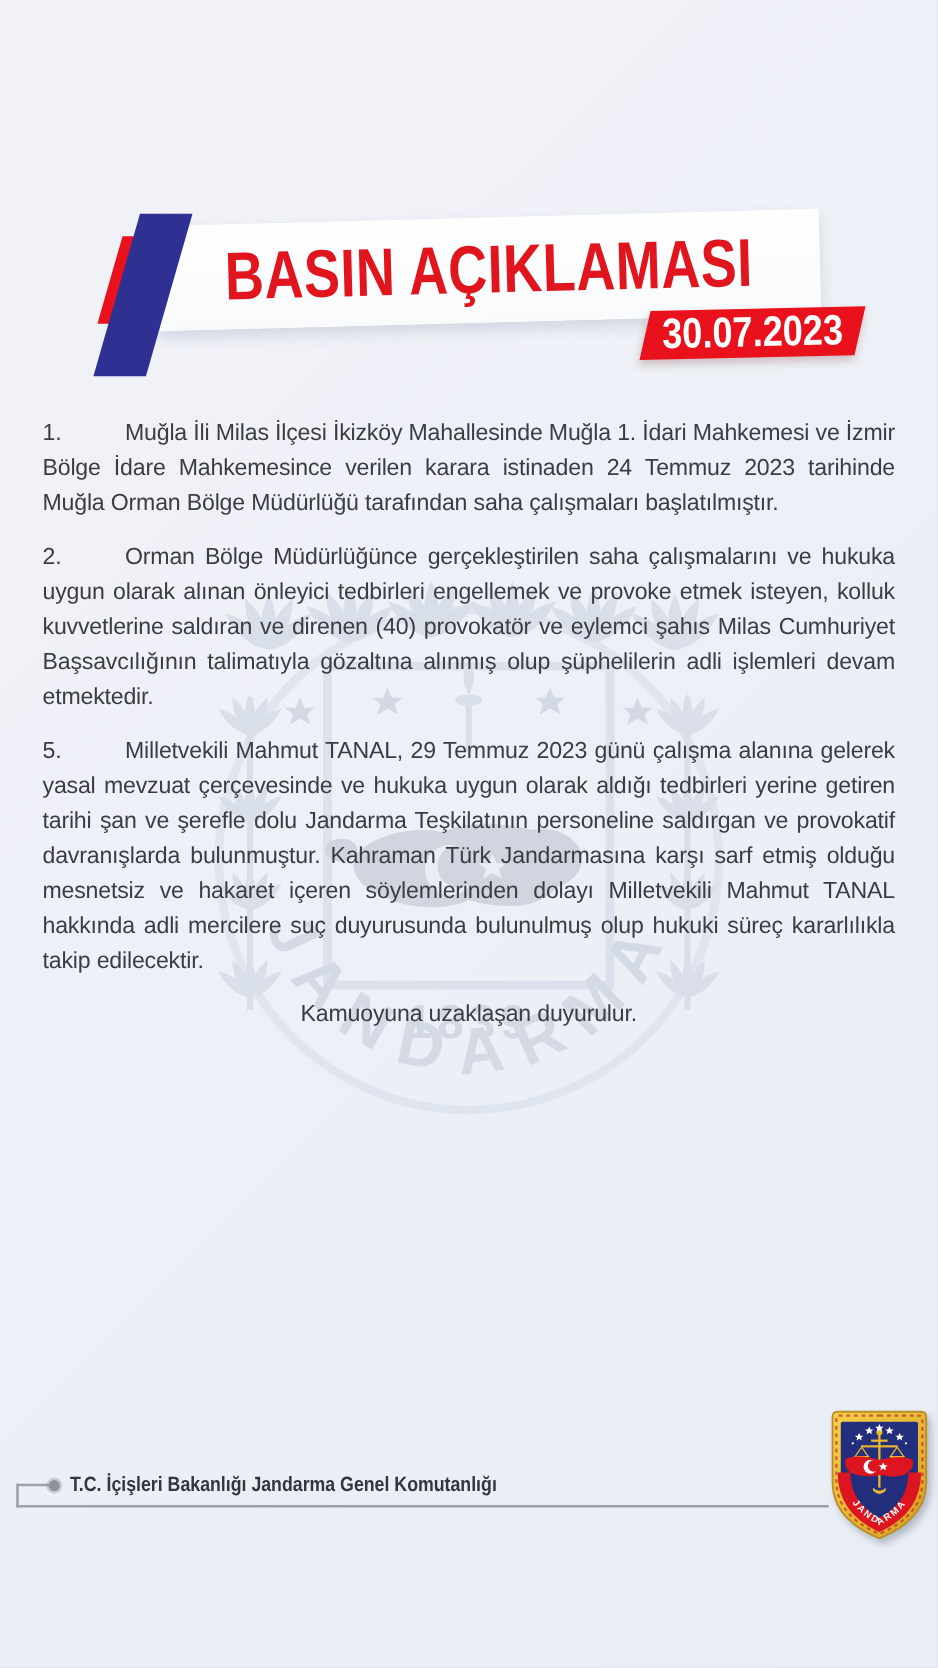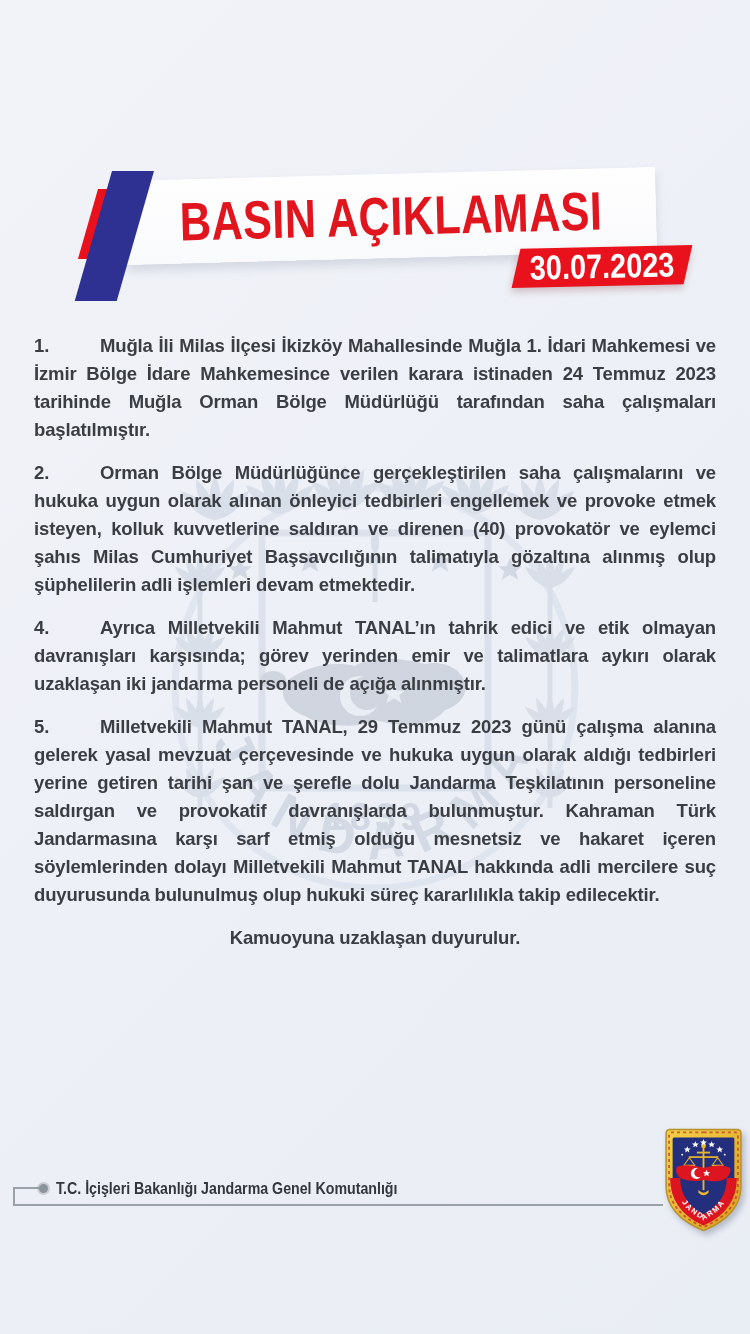--- a/index.html
+++ b/index.html
@@ -32,21 +32,21 @@
   .date-badge span{
     color:#ffffff;font-size:34px;font-weight:700;white-space:nowrap;
     display:inline-block;transform:skewX(14deg) scaleX(.85);
   }
   
   .content{
     position:absolute;left:34px;top:332px;width:682px;
     font-size:18.5px;line-height:28px;letter-spacing:-.15px;
     color:#3a3d42;text-align:justify;z-index:2;
   }
-  .content p{margin:0 0 15px 0;font-weight:bold;}
+  .content p{margin:0 0 15px 0;}
   .num{display:inline-block;width:66px;}
   .closing{text-align:center;margin-top:8px;}
   
   .watermark{position:absolute;left:170px;top:438px;width:410px;height:470px;z-index:1;opacity:.8;}
   
   .foot-line-top{position:absolute;left:13px;top:1187px;width:30px;height:2px;background:#9ba1a9;}
   .foot-line-v{position:absolute;left:13px;top:1187px;width:2px;height:19px;background:#9ba1a9;}
   .foot-line-h{position:absolute;left:13px;top:1204px;width:650px;height:2px;background:#9ba1a9;}
   .foot-bullet{position:absolute;left:39px;top:1184px;width:9px;height:9px;border-radius:50%;
     background:#8d939b;box-shadow:0 0 0 2px rgba(141,147,155,.35);}
@@ -135,21 +135,20 @@
   <div class="banner">
     <span class="page-title">BASIN AÇIKLAMASI</span>
   </div>
   <div class="date-badge">
     <span>30.07.2023</span>
   </div>
 
   <div class="content">
     <p><span class="num">1.</span><span>Muğla İli Milas İlçesi İkizköy Mahallesinde Muğla 1. İdari Mahkemesi ve İzmir Bölge İdare Mahkemesince verilen karara istinaden 24 Temmuz 2023 tarihinde Muğla Orman Bölge Müdürlüğü tarafından saha çalışmaları başlatılmıştır.</span></p>
     <p><span class="num">2.</span><span>Orman Bölge Müdürlüğünce gerçekleştirilen saha çalışmalarını ve hukuka uygun olarak alınan önleyici tedbirleri engellemek ve provoke etmek isteyen, kolluk kuvvetlerine saldıran ve direnen (40) provokatör ve eylemci şahıs Milas Cumhuriyet Başsavcılığının talimatıyla gözaltına alınmış olup şüphelilerin adli işlemleri devam etmektedir.</span></p>
-    <p><span class="num">4.</span><span>Ayrıca Milletvekili Mahmut TANAL’ın tahrik edici ve etik olmayan davranışları karşısında; görev yerinden emir ve talimatlara aykırı olarak uzaklaşan iki jandarma personeli de açığa alınmıştır.</span></p>
     <p><span class="num">5.</span><span>Milletvekili Mahmut TANAL, 29 Temmuz 2023 günü çalışma alanına gelerek yasal mevzuat çerçevesinde ve hukuka uygun olarak aldığı tedbirleri yerine getiren tarihi şan ve şerefle dolu Jandarma Teşkilatının personeline saldırgan ve provokatif davranışlarda bulunmuştur. Kahraman Türk Jandarmasına karşı sarf etmiş olduğu mesnetsiz ve hakaret içeren söylemlerinden dolayı Milletvekili Mahmut TANAL hakkında adli mercilere suç duyurusunda bulunulmuş olup hukuki süreç kararlılıkla takip edilecektir.</span></p>
     <p class="closing">Kamuoyuna uzaklaşan duyurulur.</p>
   </div>
 
   <div class="foot-line-top"></div>
   <div class="foot-line-v"></div>
   <div class="foot-line-h"></div>
   <div class="foot-bullet"></div>
   <div class="foot-org">T.C. İçişleri Bakanlığı Jandarma Genel Komutanlığı</div>
 

